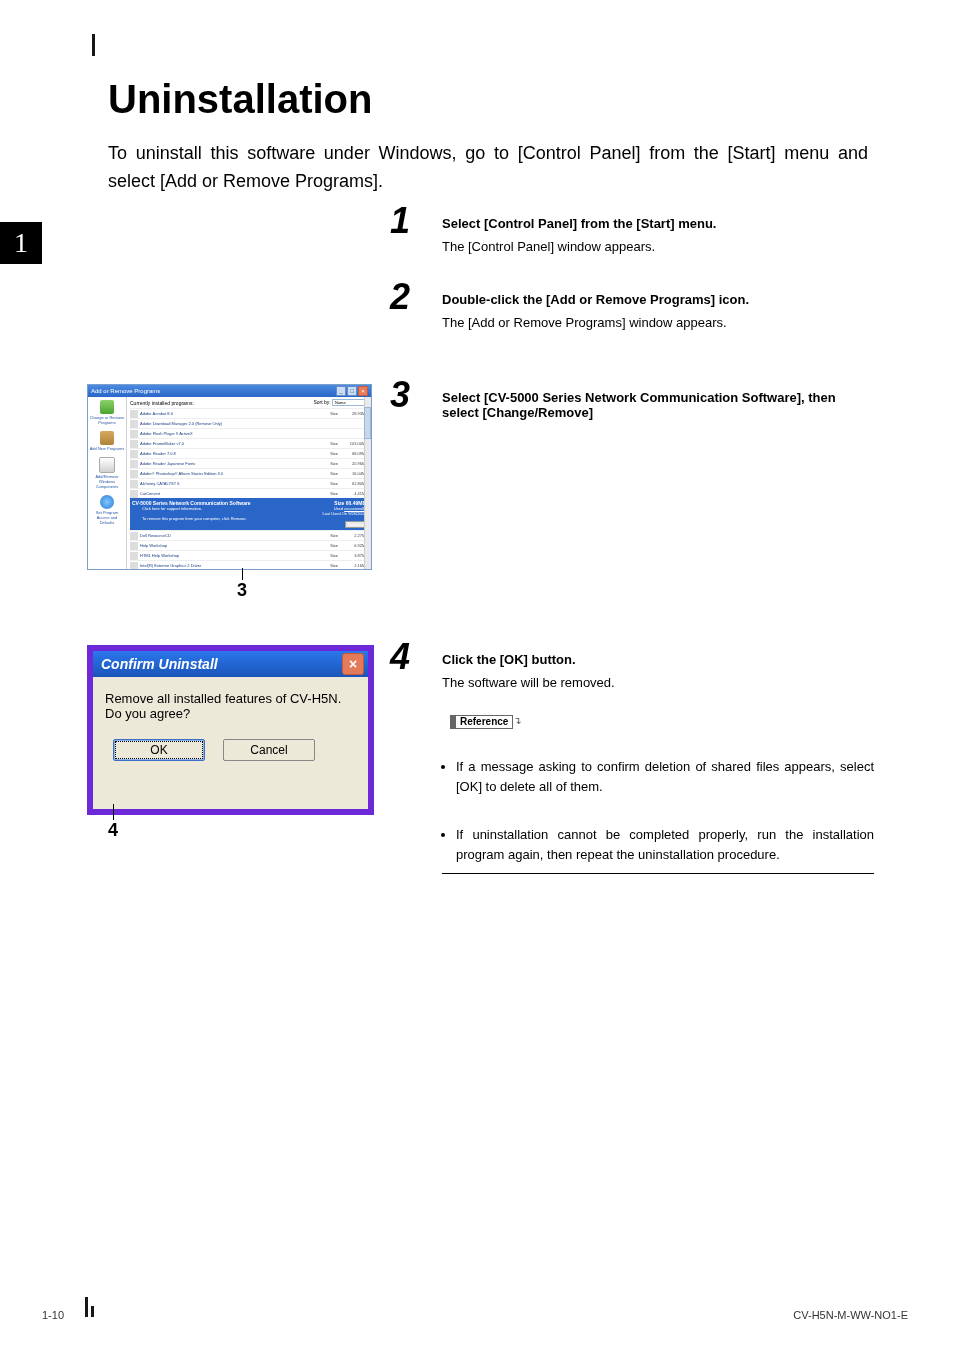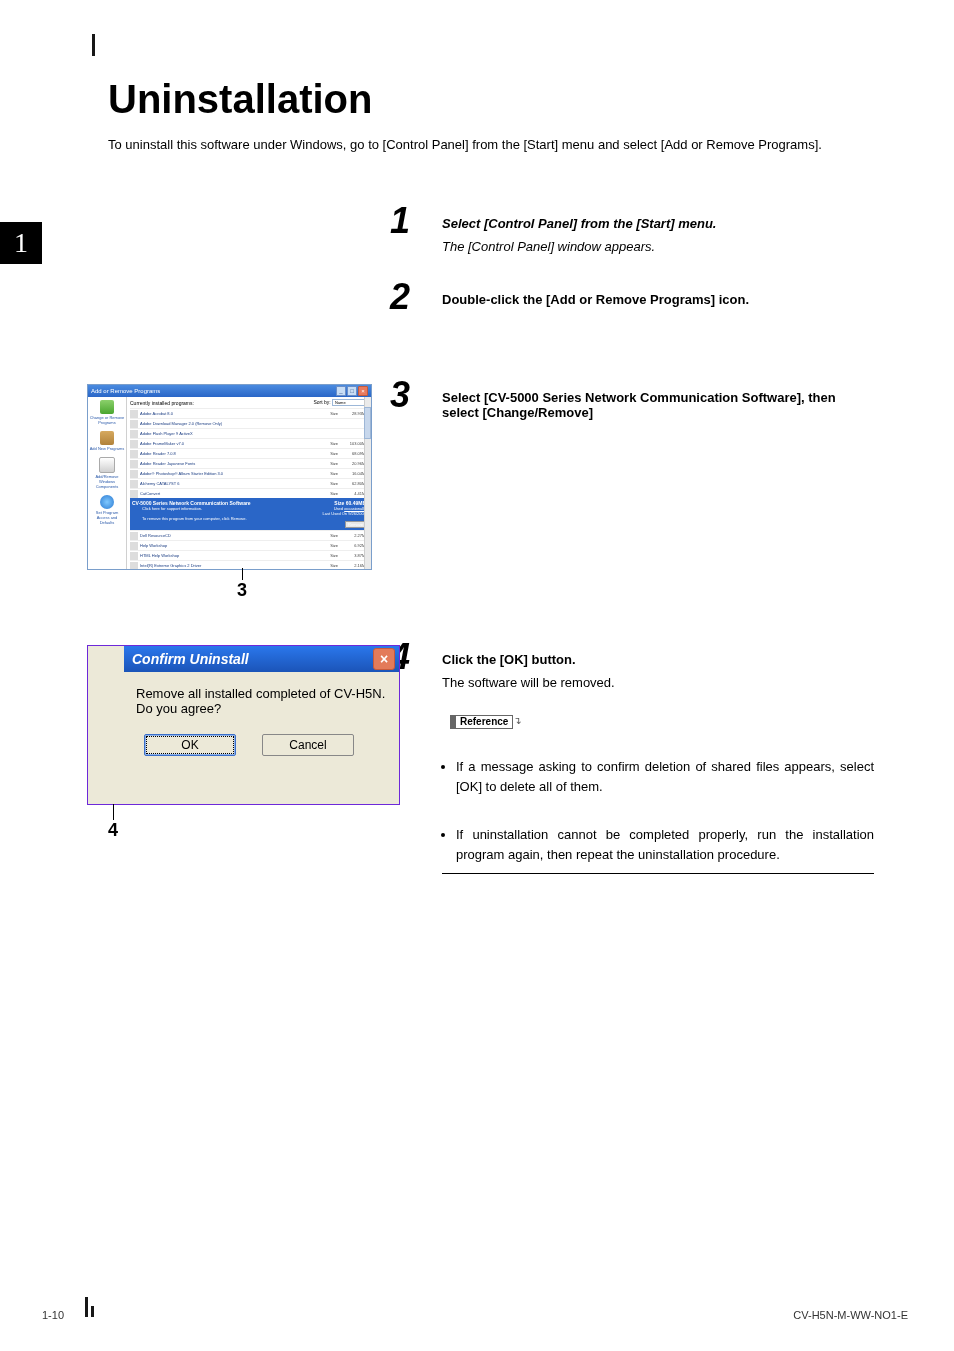--- a/index.html
+++ b/index.html
@@ -39,35 +39,35 @@
     left: 108px;
     top: 50px;
     font-size: 40px;
     font-weight: bold;
   }
   .intro {
     position: absolute;
     left: 108px;
     top: 122px;
     width: 760px;
-    font-size: 13px;
+    font-size: 18px;
     line-height: 1.55;
     text-align: justify;
   }
   .step-num {
     font-family: Arial, Helvetica, sans-serif;
     font-size: 36px;
     font-weight: bold;
     font-style: italic;
   }
   .step-row {
     position: absolute;
   }
   .step1-num { left: 390px; top: 200px; }
-  .step1-text { left: 442px; top: 216px; width: 432px; font-style: italic; }
+  .step1-text { left: 442px; top: 216px; width: 432px; }
   .step2-num { left: 390px; top: 276px; }
   .step2-text { left: 442px; top: 292px; width: 432px; }
   .step3-num { left: 390px; top: 374px; }
   .step3-text { left: 442px; top: 390px; width: 432px; }
   .step4-num { left: 390px; top: 636px; }
   .step4-text { left: 442px; top: 652px; width: 432px; }
   .bold-line { font-weight: bold; font-size: 13px; }
   .body-line { font-size: 13px; margin-top: 6px; line-height: 1.5; }
 
   .callout3 { position: absolute; left: 237px; top: 580px; font-size: 18px; font-weight: bold; }
@@ -169,22 +169,21 @@
   .shot1-thumb { position: absolute; right: 0; top: 10px; width: 5px; height: 30px; background: #c7d7ec; border:1px solid #9db6d6;}
 
   
   .shot2 {
     position: absolute;
     left: 87px;
     top: 645px;
     width: 275px;
     height: 158px;
     background: #ece9d8;
-    border: 1px solid #6d28d9;
-    padding-left: 36px;
+    border: 6px solid #6d28d9;
   }
   .shot2-titlebar {
     height: 26px;
     background: linear-gradient(#2a77ec,#1b54b8);
     display: flex;
     justify-content: space-between;
     align-items: center;
     padding: 0 4px 0 8px;
     color: #fff;
     font-size: 14px;
@@ -199,21 +198,21 @@
     color: #fff;
     display: flex; align-items: center; justify-content: center;
     font-size: 14px; font-weight: bold;
     font-style: normal;
   }
   .shot2-body {
     padding: 14px 12px 10px;
     font-size: 13px;
     color: #000;
   }
-  .shot2-btns { display: flex; gap: 26px; margin-top: 18px; margin-left: 8px;}
+  .shot2-btns { display: flex; gap: 18px; margin-top: 18px; margin-left: 8px;}
   .shot2-btn { width: 92px; height: 22px; background: #ece9d8; border: 1px solid #888; border-radius: 2px; font-size: 12px; }
   .shot2-btn.focus { outline: 1px dotted #000; outline-offset: -3px; border: 1px solid #3b6fc9; box-shadow: 0 0 0 1px #8fb3ea inset;}
 
   .footer {
     position: absolute;
     bottom: 42px;
     left: 0;
     width: 954px;
     font-size: 11px;
     color: #333;
@@ -244,20 +243,21 @@
 
 <div class="step-num step-row step1-num">1</div>
 <div class="step-row step1-text">
   <div class="bold-line">Select [Control Panel] from the [Start] menu.</div>
   <div class="body-line">The [Control Panel] window appears.</div>
 </div>
 
 <div class="step-num step-row step2-num">2</div>
 <div class="step-row step2-text">
   <div class="bold-line">Double-click the [Add or Remove Programs] icon.</div>
+  <div class="body-line">The [Add or Remove Programs] window appears.</div>
 </div>
 
 <div class="step-num step-row step3-num">3</div>
 <div class="step-row step3-text">
   <div class="bold-line">Select [CV-5000 Series Network Communication Software], then select [Change/Remove]</div>
 </div>
 
 <div class="shot1">
   <div class="shot1-titlebar">
     <span>Add or Remove Programs</span>
@@ -394,21 +394,21 @@
   </ul>
   <hr class="sep-line">
 </div>
 
 <div class="shot2">
   <div class="shot2-titlebar">
     <span>Confirm Uninstall</span>
     <span class="shot2-close">×</span>
   </div>
   <div class="shot2-body">
-    <div>Remove all installed completed of CV-H5N. Do you agree?</div>
+    <div>Remove all installed features of CV-H5N. Do you agree?</div>
     <div class="shot2-btns">
       <button class="shot2-btn focus">OK</button>
       <button class="shot2-btn">Cancel</button>
     </div>
   </div>
 </div>
 <div class="callout-stem4"></div>
 <div class="callout4">4</div>
 
 <div class="footer">

